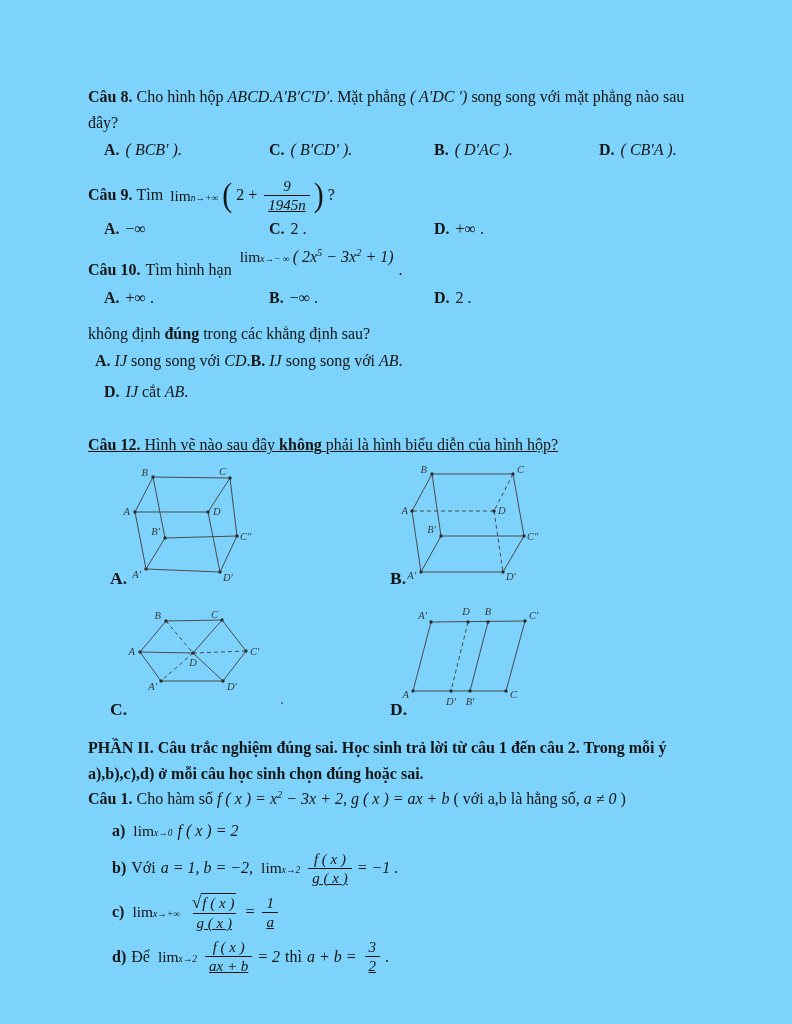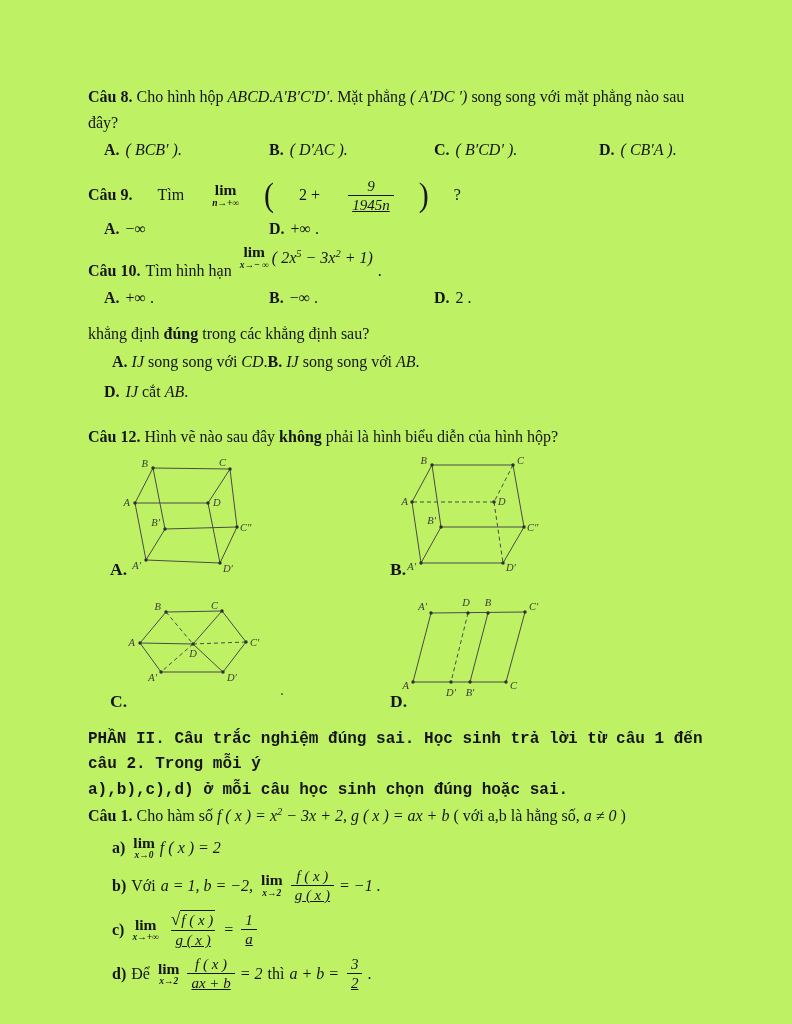--- a/index.html
+++ b/index.html
@@ -1,56 +1,56 @@
 <!DOCTYPE html>
 <html><head>
 <meta charset="utf-8">
 <style>
   html,body{margin:0;padding:0;background:#e8e8e8;}
   .page{
-    position:relative;width:792px;height:1024px;background:#bef264;
+    position:relative;width:792px;height:1024px;background:#7dd3fc;
     font-family:"Liberation Serif","DejaVu Serif",serif;
     color:#151515;font-size:16px;line-height:1.6;overflow:hidden;margin:0 auto;
   }
   .content{position:absolute;left:88px;top:84px;width:622px;}
   .qblock{margin:0 0 10px 0;}
   .qno{font-weight:bold;}
   .m{font-style:italic;}
   .bold{font-weight:bold;}
   sup{font-size:10.5px;font-style:italic;line-height:0;}
   
   .opts{display:flex;margin-left:16px;margin-top:2px;}
   .opt{width:165px;white-space:nowrap;}
   .opt:last-child{width:auto;}
   .opt .k{font-weight:bold;margin-right:6px;}
   
-  .lim{display:inline-flex;flex-direction:column;align-items:center;line-height:1;vertical-align:-9px;margin:0 3px;font-weight:bold;}
+  .lim{display:inline-flex;align-items:flex-end;line-height:1;vertical-align:-9px;margin:0 3px;}
   .lim .lt{font-size:15.5px;}
   .lim .ls{font-size:9.5px;font-style:italic;margin-top:1px;white-space:nowrap;}
   
   .frac{display:inline-flex;flex-direction:column;align-items:center;line-height:1.2;vertical-align:middle;font-style:italic;font-size:15px;margin:0 3px;}
   .frac .fn{padding:0 4px;}
   .frac .fd{border-top:1.2px solid #151515;padding:0 4px;text-decoration:underline;}
   .bigp{display:inline-block;font-size:30px;font-weight:400;transform:scaleY(1.12);vertical-align:middle;line-height:1;}
-  .mathline{display:flex;align-items:center;flex-wrap:nowrap;gap:21px;}
+  .mathline{display:flex;align-items:center;flex-wrap:nowrap;}
   .mathline > span{margin-right:4px;}
   .sqrt{white-space:nowrap;font-style:italic;}
   .sqrt .rad{font-style:normal;font-size:17px;}
   .sqrt .inner{border-top:1.2px solid #151515;padding:1px 2px 0 1px;}
   
   .figrow{display:flex;margin-top:6px;}
   .figcell{position:relative;width:300px;}
   .figcell.c2{width:auto;}
   .figlabel{position:absolute;font-weight:bold;font-size:17.5px;bottom:2px;}
   .figsvg line{stroke:#4a4a4a;stroke-width:1;}
   .figsvg line.dash{stroke-dasharray:4 3;}
   .figsvg circle{fill:#2e2e2e;}
   .figsvg text{font:italic 10.5px "Liberation Serif",serif;fill:#3a3a3a;}
   .stray{position:absolute;left:192px;bottom:14px;color:#555;}
-  .part2{font-weight:bold;margin-top:4px;font-family:Liberation Mono, monospace;}
+  .part2{font-weight:bold;margin-top:4px;}
   .raised{position:relative;top:-13px;display:inline-flex;align-items:center;}
   .q10line{display:flex;align-items:flex-end;margin-top:16px;}
   .q10line >span{margin-right:5px;}
   .abcd{display:flex;align-items:center;margin:6px 0 6px 24px;}
   .abcd > span{margin-right:5px;}
   .abcd .k{font-weight:bold;}
 </style>
 </head>
 <body>
 
@@ -61,22 +61,22 @@
     <div>
       <span class="qno">Câu 8.</span>
       <span>Cho hình hộp</span>
       <span class="m">ABCD.A′B′C′D′</span><span>. Mặt phẳng</span>
       <span class="m">( A′DC ′)</span>
       <span>song song với mặt phẳng nào sau</span>
     </div>
     <div>đây?</div>
     <div class="opts">
       <span class="opt"><span class="k">A.</span><span class="m">( BCB′ ).</span></span>
+      <span class="opt"><span class="k">C.</span><span class="m">( B′CD′ ).</span></span>
       <span class="opt"><span class="k">B.</span><span class="m">( D′AC ).</span></span>
-      <span class="opt"><span class="k">C.</span><span class="m">( B′CD′ ).</span></span>
       <span class="opt"><span class="k">D.</span><span class="m">( CB′A ).</span></span>
     </div>
   </div>
 
   <div class="qblock" style="margin-top:14px;">
     <div class="mathline">
       <span class="qno">Câu 9.</span>
       <span>Tìm</span>
       <span class="lim">
             <span class="lt">lim</span>
@@ -86,20 +86,21 @@
       <span>2 +</span>
       <span class="frac">
             <span class="fn">9</span>
             <span class="fd">1945n</span>
           </span>
       <span class="bigp">)</span>
       <span>?</span>
     </div>
     <div class="opts">
       <span class="opt"><span class="k">A.</span><span>−∞</span></span>
+      <span class="opt"><span class="k">C.</span><span>2 .</span></span>
       <span class="opt"><span class="k">D.</span><span>+∞ .</span></span>
     </div>
   </div>
 
   <div class="qblock">
     <div class="q10line">
       <span class="qno">Câu 10.</span>
       <span>Tìm hình hạn</span>
       <span class="raised">
         <span class="lim">
@@ -112,39 +113,39 @@
     </div>
     <div class="opts">
       <span class="opt"><span class="k">A.</span><span>+∞ .</span></span>
       <span class="opt"><span class="k">B.</span><span>−∞ .</span></span>
       <span class="opt"><span class="k">D.</span><span>2 .</span></span>
     </div>
   </div>
 
   <div class="qblock">
     <div>
-      <span>khẳng định</span>
+      <span>không định</span>
       <span class="bold">đúng</span>
       <span>trong các khẳng định sau?</span>
     </div>
-    <div style="margin-left:24px;margin-top:2px;">
+    <div style="margin-left:7px;margin-top:2px;">
       <span class="k qno">A.</span>
       <span class="m">IJ</span>
       <span>song song với</span>
       <span class="m">CD</span><span>.</span><span class="k qno">B.</span>
       <span class="m">IJ</span>
       <span>song song với</span>
       <span class="m">AB</span><span>.</span>
     </div>
     <div class="opts" style="margin-top:5px;">
       <span class="opt"><span class="k">D.</span><span class="m">IJ</span> <span>cắt</span> <span class="m">AB</span><span>.</span></span>
     </div>
   </div>
 
-  <div class="qblock" style="margin-top:19px;">
+  <div class="qblock" style="margin-top:28px;text-decoration:underline;">
     <div>
       <span class="qno">Câu 12.</span>
       <span>Hình vẽ nào sau đây</span>
       <span class="bold">không</span>
       <span>phải là hình biểu diễn của hình hộp?</span>
     </div>
 
     <div class="figrow">
       <div class="figcell">
         <span class="figlabel" style="left:22px;">A.</span>

